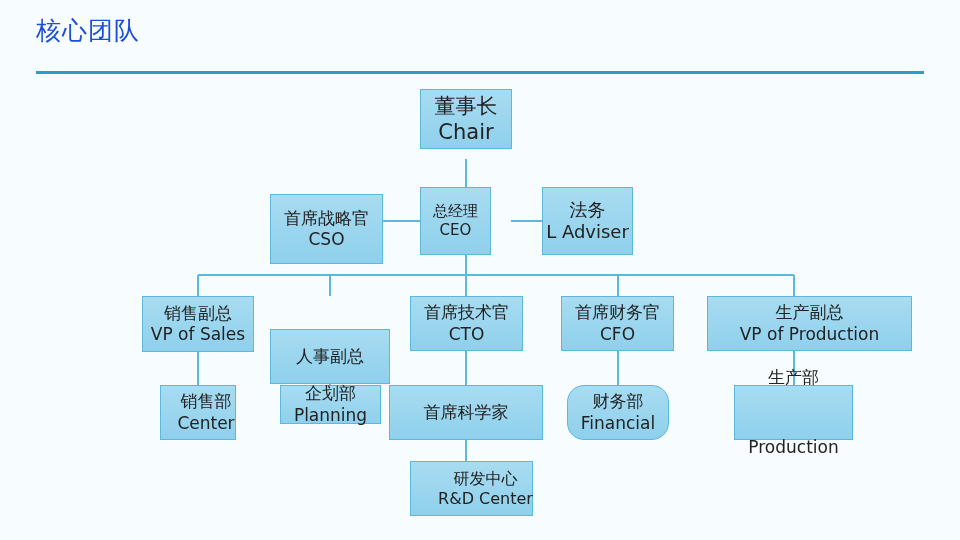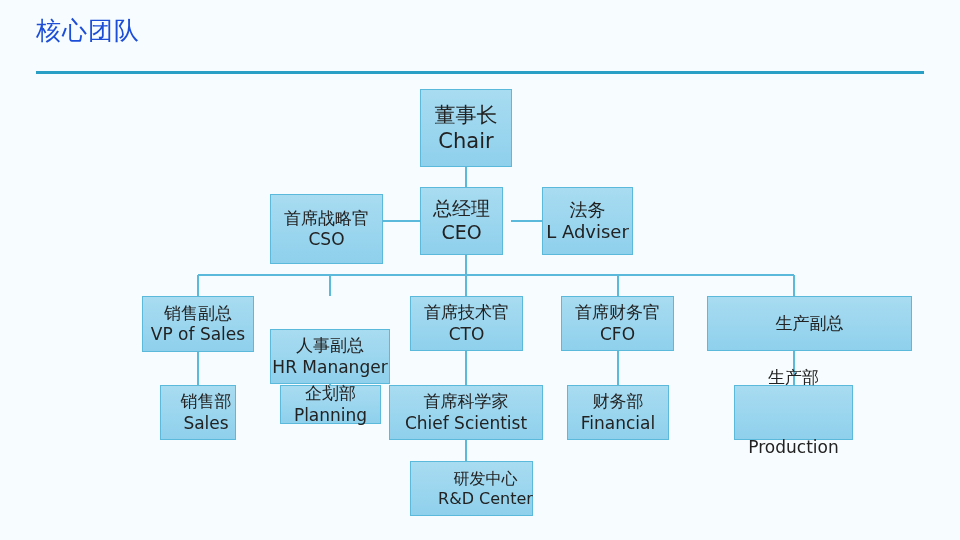--- a/index.html
+++ b/index.html
@@ -37,80 +37,79 @@
     <line x1="794" y1="275" x2="794" y2="296"></line>
     <line x1="198" y1="351" x2="198" y2="385"></line>
     <line x1="330" y1="351" x2="330" y2="385"></line>
     <line x1="466" y1="351" x2="466" y2="385"></line>
     <line x1="618" y1="351" x2="618" y2="385"></line>
     <line x1="794" y1="351" x2="794" y2="385"></line>
     <line x1="466" y1="440" x2="466" y2="461"></line>
   </g>
 </svg>
 
-<div class="box big" style="left:420px;top:89px;width:92px;height:78px;">
+<div class="box big" style="left:420px;top:89px;width:92px;height:60px;">
   <span>董事长</span>
   <span>Chair</span>
 </div>
 
 <div class="box sm" style="left:270px;top:194px;width:113px;height:70px;">
   <span>首席战略官</span>
   <span>CSO</span>
 </div>
 
-<div class="box big" style="left:420px;top:187px;width:83px;height:68px;font-size:19px;">
+<div class="box big" style="left:420px;top:187px;width:71px;height:68px;font-size:15px;">
   <span>总经理</span>
   <span>CEO</span>
 </div>
 
 <div class="box" style="left:542px;top:187px;width:91px;height:68px;font-size:18px;">
   <span>法务</span>
   <span>L Adviser</span>
 </div>
 
 <div class="box sm" style="left:142px;top:296px;width:112px;height:56px;">
   <span>销售副总</span>
   <span>VP of Sales</span>
 </div>
 
 <div class="box sm" style="left:270px;top:296px;width:120px;height:55px;margin-top:33px;">
   <span>人事副总</span>
-  <span>HR Mananger</span>
 </div>
 
 <div class="box sm" style="left:410px;top:296px;width:113px;height:55px;">
   <span>首席技术官</span>
   <span>CTO</span>
 </div>
 
 <div class="box sm" style="left:561px;top:296px;width:113px;height:55px;">
   <span>首席财务官</span>
   <span>CFO</span>
 </div>
 
 <div class="box sm" style="left:707px;top:296px;width:205px;height:55px;">
   <span>生产副总</span>
+  <span>VP of Production</span>
 </div>
 
 <div class="box sm" style="left:160px;top:385px;width:76px;height:55px;padding-left:16px;">
   <span>销售部</span>
-  <span>Sales</span>
+  <span>Center</span>
 </div>
 
 <div class="box sm" style="left:280px;top:385px;width:101px;height:39px;">
   <span>企划部</span>
   <span>Planning</span>
 </div>
 
 <div class="box sm" style="left:389px;top:385px;width:154px;height:55px;">
   <span>首席科学家</span>
-  <span>Chief Scientist</span>
 </div>
 
-<div class="box sm" style="left:567px;top:385px;width:102px;height:55px;">
+<div class="box sm" style="left:567px;top:385px;width:102px;height:55px;border-radius:17px;">
   <span>财务部</span>
   <span>Financial</span>
 </div>
 
 <div class="box sm" style="left:734px;top:385px;width:119px;height:55px;gap:48px;">
   <span>生产部</span>
   <span>Production</span>
 </div>
 
 <div class="box tiny" style="left:410px;top:461px;width:123px;height:55px;padding-left:28px;">

